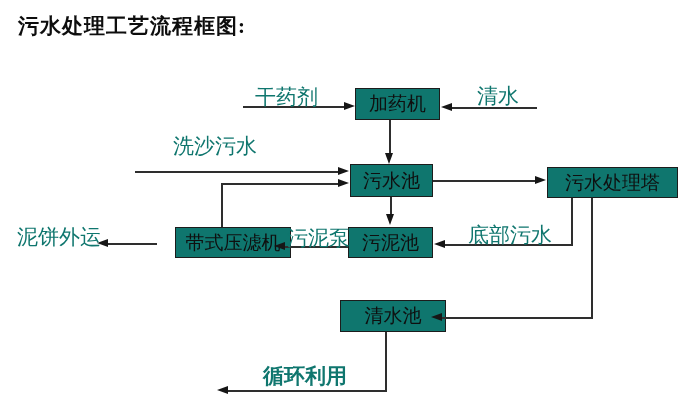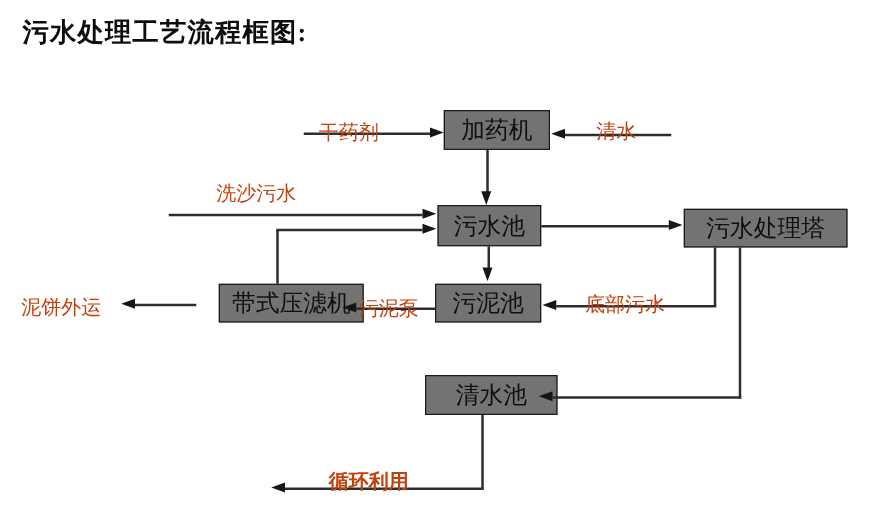--- a/index.html
+++ b/index.html
@@ -12,31 +12,30 @@
     overflow: hidden;
   }
   .canvas { position: absolute; left: 0; top: 0; width: 700px; height: 420px; background: #ffffff; }
   .title {
     position: absolute; left: 18px; top: 12px;
     font-size: 21px; font-weight: bold; letter-spacing: 1px;
     color: #0d0d0d; white-space: nowrap;
   }
   .node {
     position: absolute;
-    background: #737373;
+    background: #0f766e;
     border: 1.5px solid #1c1c1c;
     display: flex; align-items: center; justify-content: center;
     font-size: 19px; color: #0f0f0f;
     white-space: nowrap;
   }
   .flabel {
     position: absolute;
-    font-size: 16px; color: #c2410c;
+    font-size: 21px; color: #0f766e;
     white-space: nowrap;
-    margin-top: 13px;
   }
   .hline, .vline { position: absolute; background: #2e2e2e; }
   .hline { height: 2px; }
   .vline { width: 2px; }
   .ar { position: absolute; width: 0; height: 0; }
   .ar.right { border-top: 4.5px solid transparent; border-bottom: 4.5px solid transparent; border-left: 11px solid #161616; }
   .ar.left  { border-top: 4.5px solid transparent; border-bottom: 4.5px solid transparent; border-right: 11px solid #161616; }
   .ar.down  { border-left: 4.5px solid transparent; border-right: 4.5px solid transparent; border-top: 11px solid #161616; }
 </style>
 </head>

